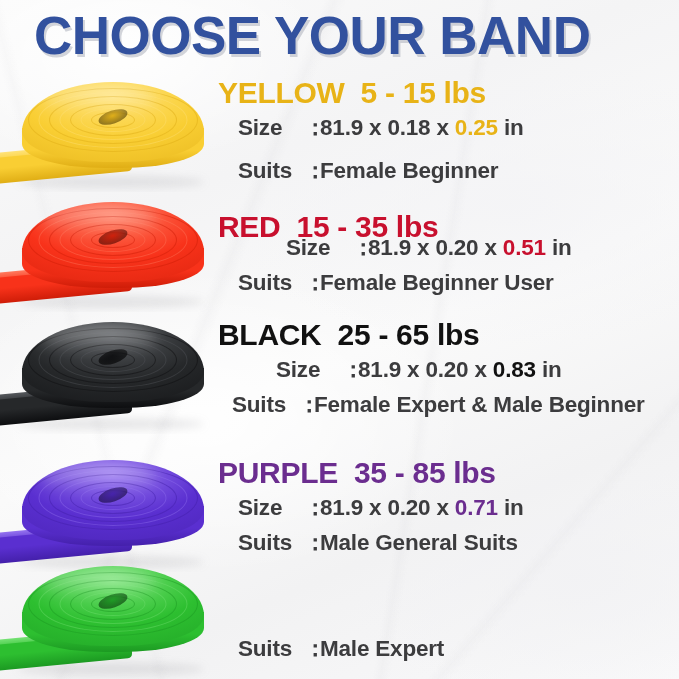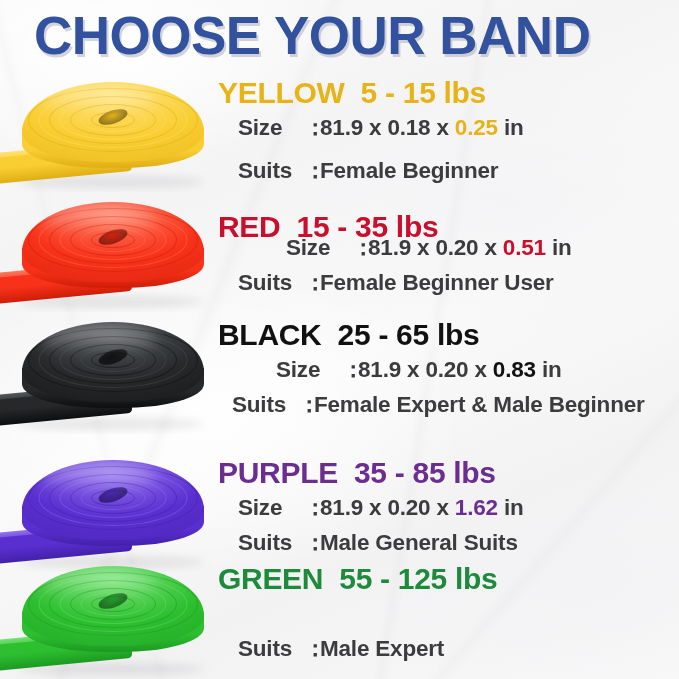--- a/index.html
+++ b/index.html
@@ -223,21 +223,21 @@
               <i style="width: 63px; height: 22px; border-color: rgb(148, 114, 239); opacity: 0.4;"></i>
               <i style="width: 42px; height: 14px; border-color: rgb(68, 32, 171); opacity: 0.5;"></i>
             </div>
           <div class="hole" style="background: radial-gradient(at 50% 40%, rgb(68, 32, 171) 0%, rgba(0, 0, 0, 0.55) 100%);"></div>
           <div class="gloss"></div>
         </div>
       </div>
     </div>
     <div class="txt">
       <div class="hdr" style="color: rgb(107, 45, 143);"><span>PURPLE</span>&nbsp; <span class="lbs">35 - 85 lbs</span></div>
-      <div class="line l1" style="color: rgb(60, 60, 62);"><span class="k size">Size</span><span class="sep">：</span><span>81.9 x 0.20 x</span> <span class="hl" style="color: rgb(107, 45, 143);">1.62</span> <span>in</span></div>
+      <div class="line l1" style="color: rgb(60, 60, 62);"><span class="k size">Size</span><span class="sep">：</span><span>81.9 x 0.20 x</span> <span class="hl" style="color: rgb(107, 45, 143);">0.71</span> <span>in</span></div>
       <div class="line l2" style="color: rgb(60, 60, 62);"><span class="k suits">Suits</span><span class="sep">：</span><span>Male General Suits</span></div>
     </div>
   </div>
 
   <div class="row row-g">
     <div class="art">
       <div class="coil">
         <div class="shadow"></div>
         <div class="tailtop" style="background: linear-gradient(rgb(118, 226, 116) 0%, rgb(45, 191, 48) 100%);"></div>
         <div class="tail" style="background: linear-gradient(rgb(45, 191, 48) 0%, rgb(45, 191, 48) 42%, rgb(28, 154, 34) 100%);"></div>
@@ -251,18 +251,17 @@
               <i style="width: 84px; height: 30px; border-color: rgb(28, 154, 34); opacity: 0.5;"></i>
               <i style="width: 63px; height: 22px; border-color: rgb(118, 226, 116); opacity: 0.4;"></i>
               <i style="width: 42px; height: 14px; border-color: rgb(28, 154, 34); opacity: 0.5;"></i>
             </div>
           <div class="hole" style="background: radial-gradient(at 50% 40%, rgb(28, 154, 34) 0%, rgba(0, 0, 0, 0.55) 100%);"></div>
           <div class="gloss"></div>
         </div>
       </div>
     </div>
     <div class="txt">
-      <div class="hdr" style="color: rgb(29, 138, 60);"><span>GREEN</span>&nbsp; <span class="lbs">55 - 125 lbs</span></div>
       <div class="line l2" style="color: rgb(60, 60, 62);"><span class="k suits">Suits</span><span class="sep">：</span><span>Male Expert</span></div>
     </div>
   </div>
 
 </div>
 
 </body></html>

